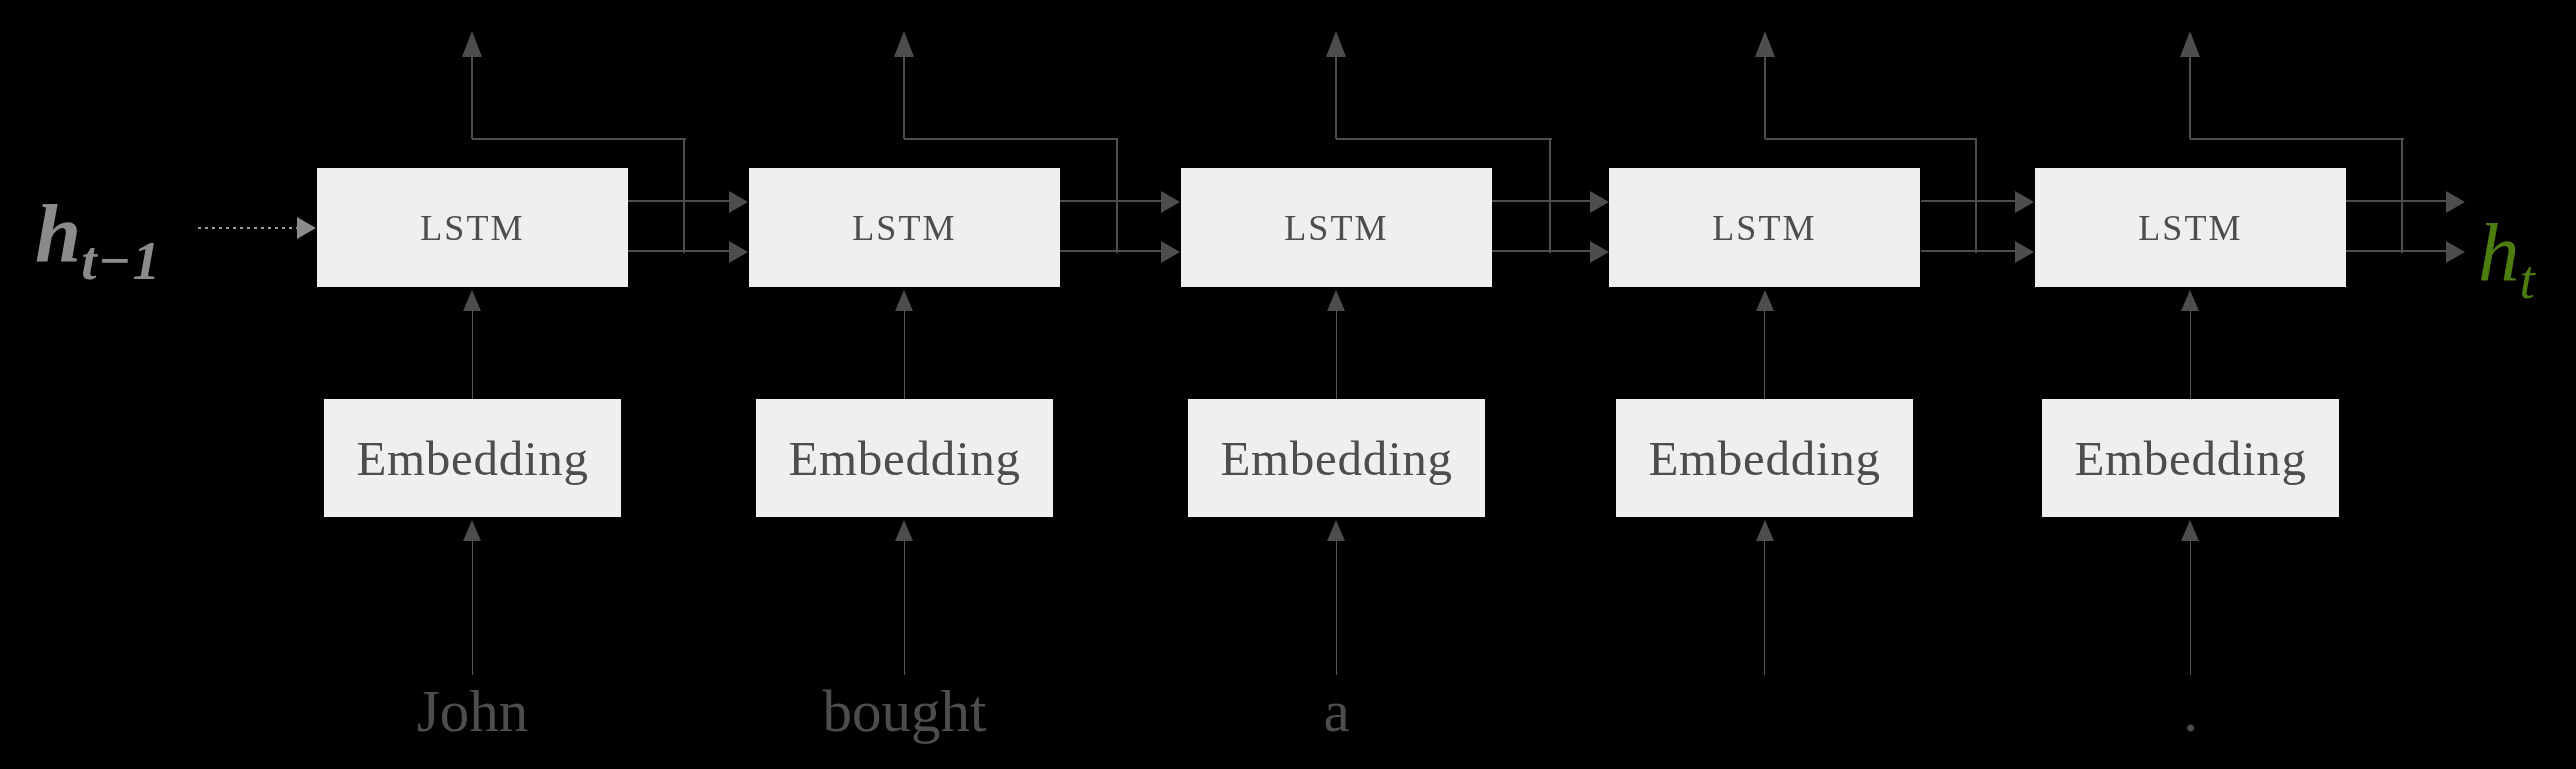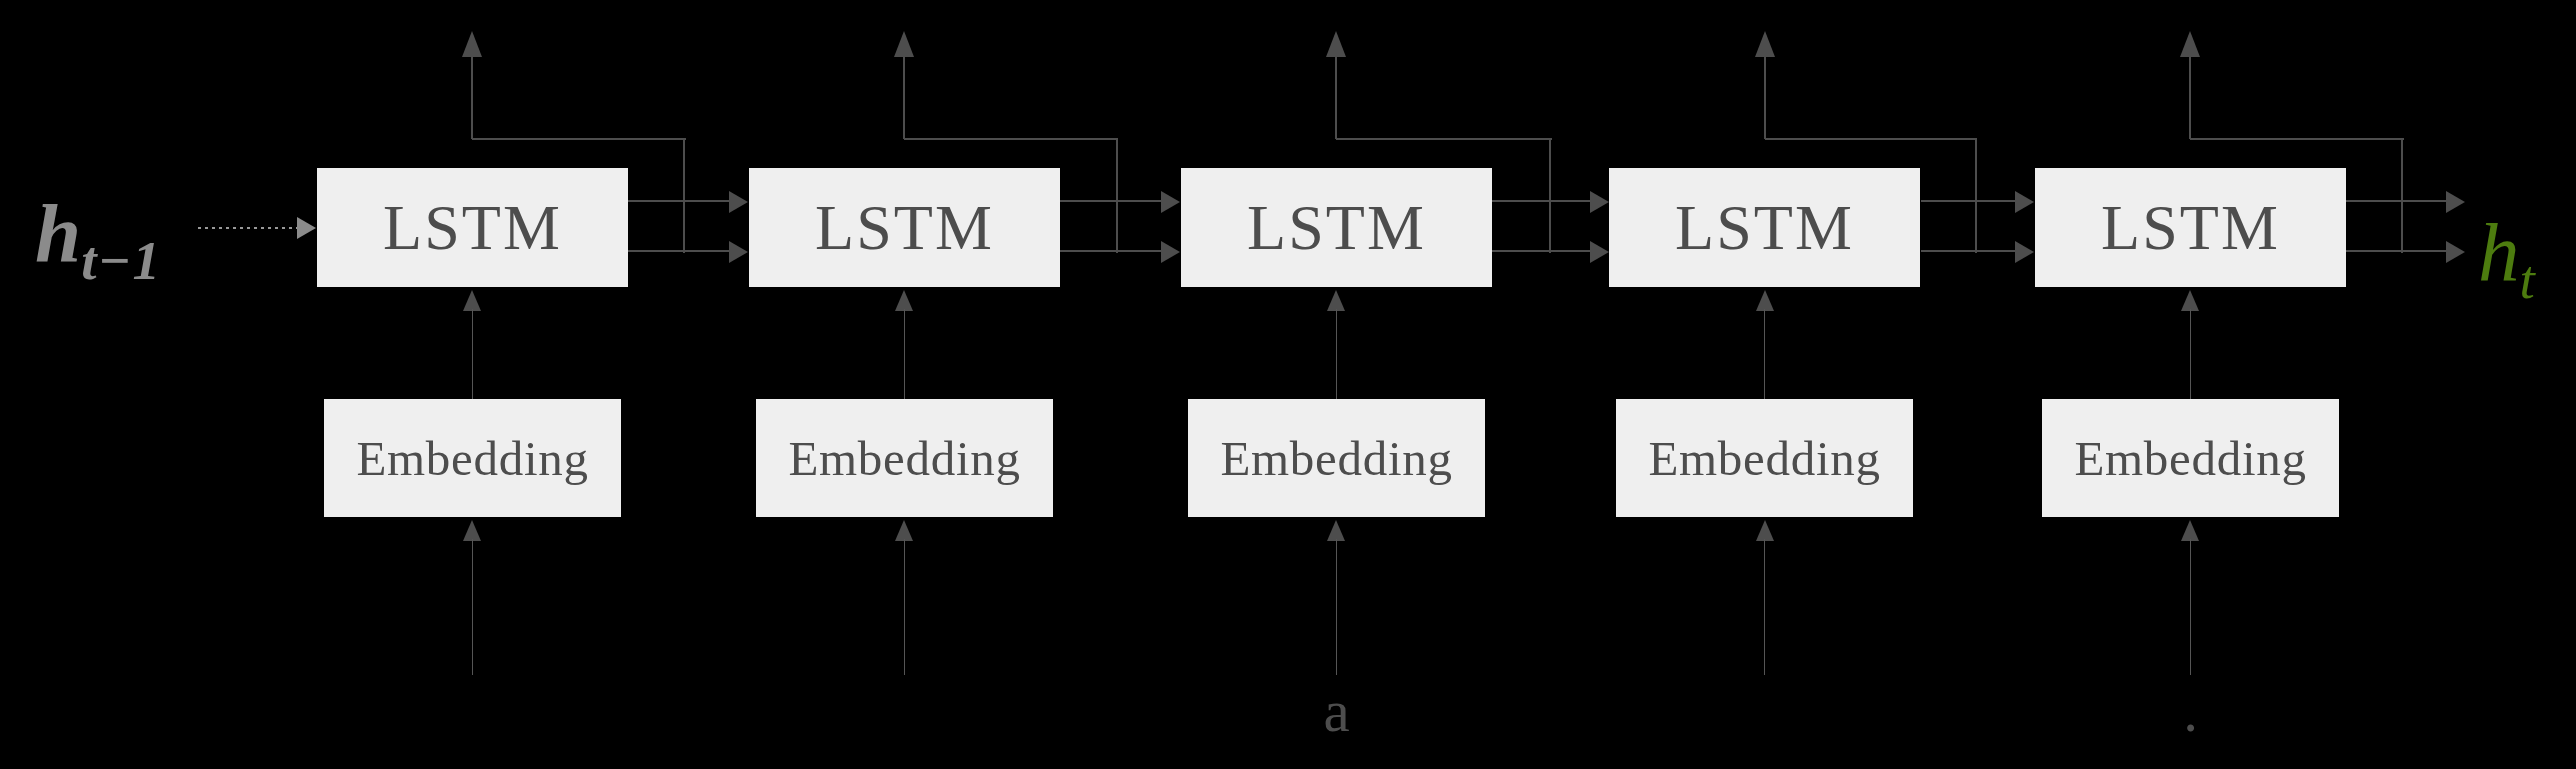--- a/index.html
+++ b/index.html
@@ -1,21 +1,21 @@
 <!DOCTYPE html>
 <html style="font-size:11px"><head>
 <meta charset="utf-8">
 <style>
   html,body{margin:0;padding:0;background:#000;overflow:hidden;}
   #canvas{position:relative;width:2576px;height:769px;background:#000000;
           font-family:"Liberation Serif", serif;}
   .box{position:absolute;background:#efefef;display:flex;align-items:center;justify-content:center;}
   .lstm-box{width:311px;height:119px;top:168px;}
   .emb-box{width:297px;height:118px;top:399px;}
-  .box-label{color:#4d4d4d;font-size:64px;letter-spacing:2.1px;}
+  .box-label{color:#4d4d4d;font-size:36px;letter-spacing:2.1px;}
   .emb-box .box-label{font-size:49px;letter-spacing:0.7px;}
   .vline{position:absolute;background:#4d4d4d;width:2.1px;}
   .hline{position:absolute;background:#4d4d4d;height:2.1px;}
   .thinline{position:absolute;background:#555555;width:1.4px;}
   .arrow-up{position:absolute;width:0;height:0;
             border-left:10.4px solid transparent;border-right:10.4px solid transparent;
             border-bottom:26px solid #4d4d4d;}
   .arrow-up.small{border-left-width:9px;border-right-width:9px;border-bottom-width:21px;}
   .arrow-right{position:absolute;width:0;height:0;
                border-top:11px solid transparent;border-bottom:11px solid transparent;
@@ -49,39 +49,41 @@
   <div class="arrow-right" style="left:729px;top:191px;"></div>
   <div class="hline" style="left:628px;top:250px;width:102px;"></div>
   <div class="arrow-right" style="left:729px;top:241px;"></div>
   <div class="arrow-up small" style="left:463px;top:290px;"></div>
   <div class="thinline" style="left:472px;top:309px;height:90px;"></div>
   <div class="box emb-box" style="left:324px;">
       <span class="box-label">Embedding</span>
     </div>
   <div class="arrow-up small" style="left:463px;top:520px;"></div>
   <div class="thinline" style="left:472px;top:539px;height:136px;"></div>
+  <div class="word" style="left:334px;">John</div>
 
   <div class="arrow-up" style="left:894px;top:31px;"></div>
   <div class="vline" style="left:903px;top:56px;height:83px;"></div>
   <div class="hline" style="left:904px;top:138px;width:214px;"></div>
   <div class="vline" style="left:1116px;top:138px;height:115px;"></div>
   <div class="box lstm-box" style="left:749px;">
       <span class="box-label">LSTM</span>
     </div>
   <div class="hline" style="left:1060px;top:200px;width:102px;"></div>
   <div class="arrow-right" style="left:1161px;top:191px;"></div>
   <div class="hline" style="left:1060px;top:250px;width:102px;"></div>
   <div class="arrow-right" style="left:1161px;top:241px;"></div>
   <div class="arrow-up small" style="left:895px;top:290px;"></div>
   <div class="thinline" style="left:904px;top:309px;height:90px;"></div>
   <div class="box emb-box" style="left:756px;">
       <span class="box-label">Embedding</span>
     </div>
   <div class="arrow-up small" style="left:895px;top:520px;"></div>
   <div class="thinline" style="left:904px;top:539px;height:136px;"></div>
+  <div class="word" style="left:766px;">bought</div>
 
   <div class="arrow-up" style="left:1326px;top:31px;"></div>
   <div class="vline" style="left:1335px;top:56px;height:83px;"></div>
   <div class="hline" style="left:1336px;top:138px;width:216px;"></div>
   <div class="vline" style="left:1549px;top:138px;height:115px;"></div>
   <div class="box lstm-box" style="left:1181px;">
       <span class="box-label">LSTM</span>
     </div>
   <div class="hline" style="left:1492px;top:200px;width:98px;"></div>
   <div class="arrow-right" style="left:1590px;top:191px;"></div>

